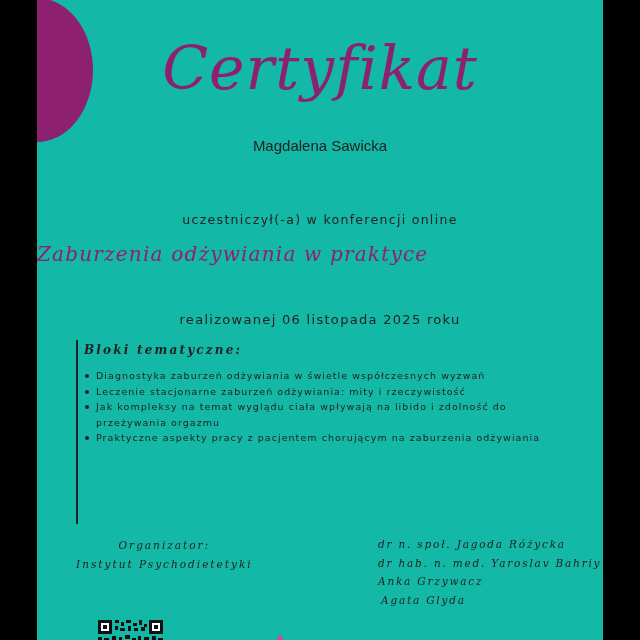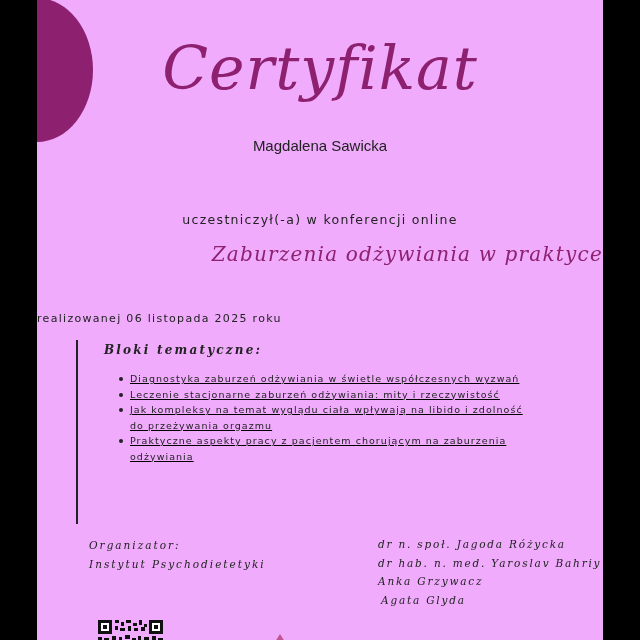--- a/index.html
+++ b/index.html
@@ -3,70 +3,70 @@
   <meta charset="utf-8">
   <style>
     html, body { margin: 0; padding: 0; }
     body {
       width: 640px; height: 640px; background: #000;
       position: relative; overflow: hidden;
       font-family: "DejaVu Sans", sans-serif;
     }
     .page {
       position: absolute; left: 37px; top: 0; width: 566px; height: 640px;
-      background: #f0abfc; overflow: hidden;
+      background: #14b8a6; overflow: hidden;
     }
     .deco-circle {
       position: absolute; left: -56px; top: -2px; width: 112px; height: 144px;
       border-radius: 50%; background: #8e2070;
     }
     .title {
       position: absolute; left: 0; right: 0; top: 28px; text-align: center;
       font-family: "DejaVu Serif", serif; font-style: italic; font-size: 60px;
       color: #8e2070; letter-spacing: 1px; line-height: 80px;
     }
     .name {
       position: absolute; left: 0; right: 0; top: 137px; text-align: center;
       font-family: "Liberation Sans", sans-serif; font-size: 15px; color: #222;
     }
     .participated {
       position: absolute; left: 0; right: 0; top: 212px; text-align: center;
       font-family: "DejaVu Sans", sans-serif; font-size: 12.5px; color: #222; letter-spacing: 1.3px;
     }
     .conference {
-      position: absolute; left: 0; right: 0; top: 242px; text-align: right;
+      position: absolute; left: 0; right: 0; top: 242px; text-align: left;
       font-family: "DejaVu Serif", serif; font-style: italic; font-size: 20px;
       color: #8e2070; letter-spacing: 1.2px;
     }
     .date {
-      position: absolute; left: 0; right: 0; top: 312px; text-align: left;
-      font-family: "DejaVu Sans", sans-serif; font-size: 11px; color: #222; letter-spacing: 1.3px;
+      position: absolute; left: 0; right: 0; top: 312px; text-align: center;
+      font-family: "DejaVu Sans", sans-serif; font-size: 13px; color: #222; letter-spacing: 1.3px;
     }
     .blocks {
       position: absolute; left: 39px; top: 340px; width: 470px; height: 184px;
-      border-left: 2px solid #222; padding-left: 26px; box-sizing: border-box;
+      border-left: 2px solid #222; padding-left: 6px; box-sizing: border-box;
     }
     .blocks-title {
       font-family: "DejaVu Serif", serif; font-style: italic; font-weight: bold;
       font-size: 12px; color: #222; letter-spacing: 2.2px; margin-top: 3px; margin-bottom: 11px;
     }
-    .blocks ul { list-style: none; margin: 14px; padding: 0; text-decoration: underline; }
+    .blocks ul { list-style: none; margin: 0; padding: 0; }
     .blocks li {
       position: relative; padding-left: 12px;
       font-family: "DejaVu Sans", sans-serif; font-size: 9.5px; line-height: 15.5px;
       color: #222; letter-spacing: 1.05px;
     }
     .blocks li::before {
       content: ""; position: absolute; left: 1px; top: 6px; width: 4px; height: 4px;
       border-radius: 50%; background: #222;
     }
     .organizer {
-      position: absolute; left: 52px; top: 536px;
+      position: absolute; left: 39px; top: 536px;
       font-family: "DejaVu Serif", serif; font-style: italic; font-size: 10.5px;
-      color: #222; letter-spacing: 2px; line-height: 19px;
+      color: #222; letter-spacing: 2px; line-height: 19px; text-align: center;
     }
     .lecturers {
       position: absolute; left: 341px; top: 535px;
       font-family: "DejaVu Serif", serif; font-style: italic; font-size: 10.5px;
       color: #222; letter-spacing: 1.8px; line-height: 18.6px;
     }
     .lecturers .indent { padding-left: 3px; }
     .qr {
       position: absolute; left: 61px; top: 620px; width: 65px; height: 30px;
     }

